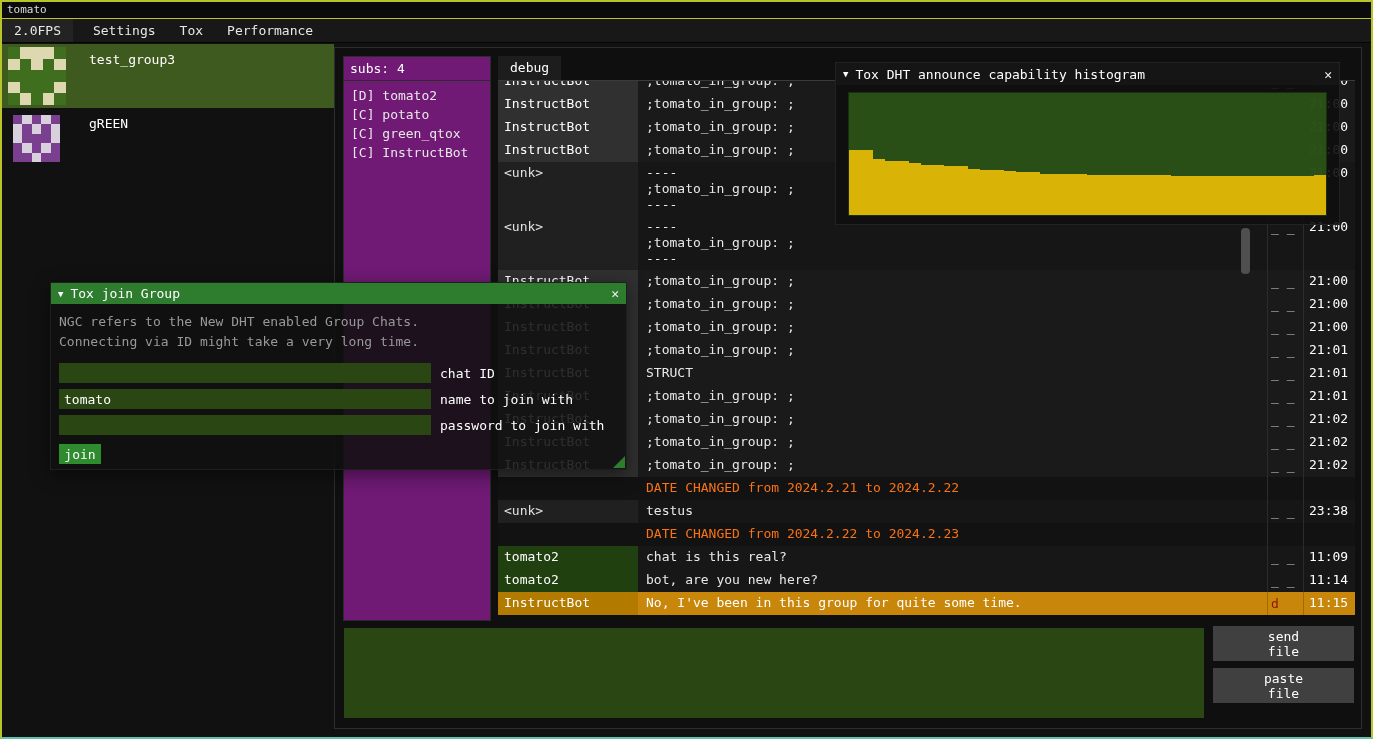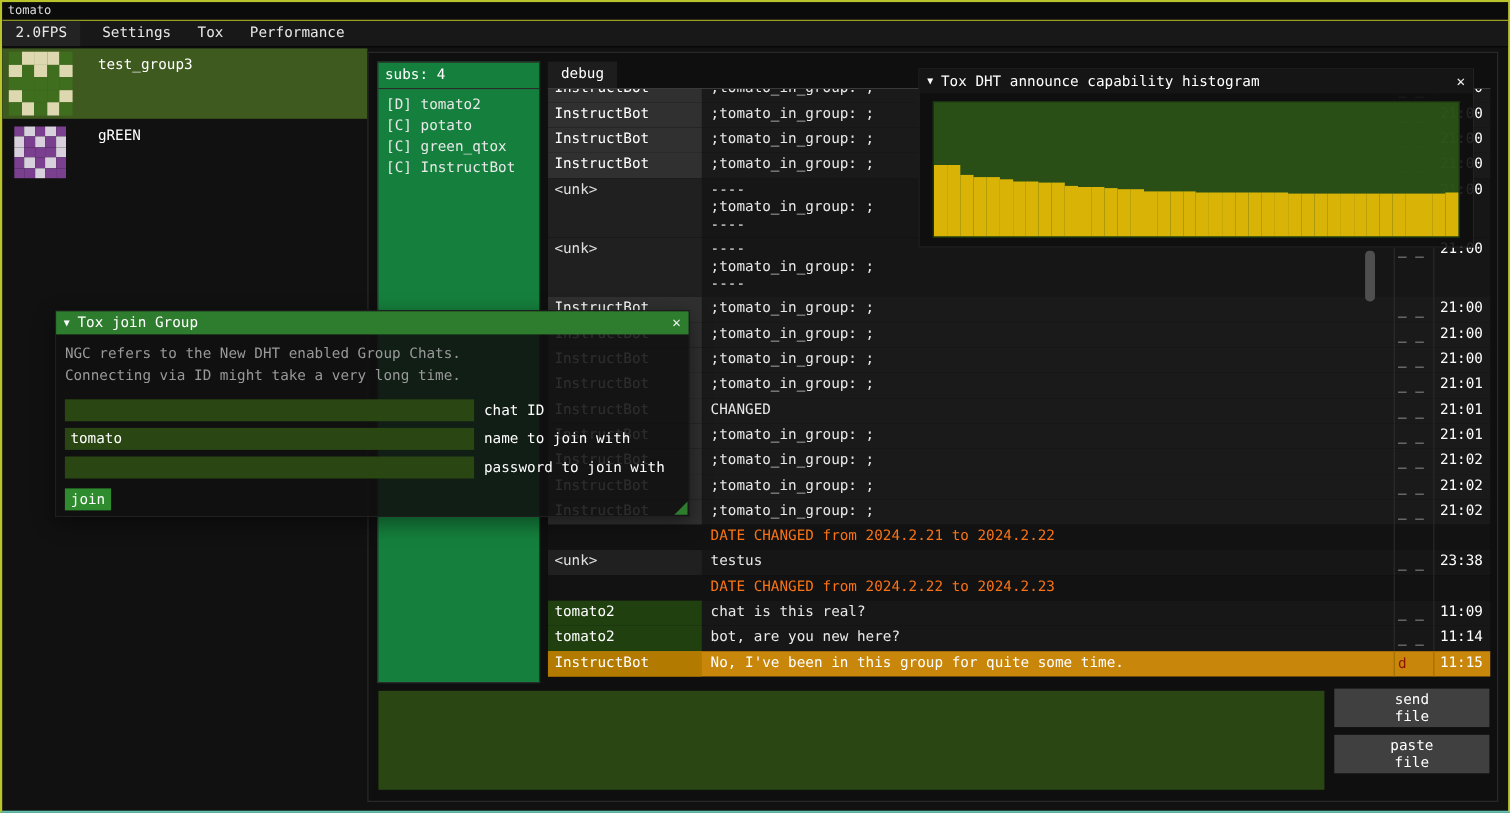--- a/index.html
+++ b/index.html
@@ -14,21 +14,21 @@
 
   .sidebar{position:absolute;left:0;top:42px;width:332px}
   .group-item{display:flex;gap:23px;padding:3px 6px;min-height:64px;align-items:flex-start}
   .group-item.selected{background:#3e5a1e}
   .avatar{display:grid;grid-template-columns:repeat(5,1fr);grid-template-rows:repeat(5,1fr);width:58px;height:58px;flex:none}
   .group-item:nth-child(2) .avatar{width:47px;height:47px;margin:4px 6px 0 5px}
   .avatar div{width:100%;height:100%}
   .group-label{padding-top:5px;color:#fff}
 
   .chatwin{position:absolute;left:332px;top:45px;width:1028px;height:682px;background:#0f0f0f;border:1px solid #2d2d2d}
-  .subs{position:absolute;left:8px;top:8px;width:148px;height:565px;background:#15803d;border:1px solid #2b2b2b}
+  .subs{position:absolute;left:8px;top:8px;width:148px;height:565px;background:#701a75;border:1px solid #2b2b2b}
   .subs-header{padding:4px 6px;border-bottom:1px solid #2b2b2b;color:#fff}
   .member-list{padding-top:5px}
   .member{padding:2px 7px;white-space:nowrap}
 
   .chatmain{position:absolute;left:163px;top:8px;width:857px;height:565px}
   .tabbar{height:25px;border-bottom:1px solid #3a3a3a;display:flex}
   .tab{padding:4px 12px;background:#1d1d1d;color:#fff}
   .messages{position:absolute;left:0;right:0;top:25px;bottom:0;overflow:hidden;display:flex;flex-direction:column;justify-content:flex-end;padding-bottom:6px}
   .mrow{display:grid;grid-template-columns:140px 1fr 36px 52px;align-items:stretch;background:#151515;flex:none}
   .c-sender{padding:3px 6px;min-height:23px;white-space:nowrap;overflow:hidden;color:#fff}
@@ -228,21 +228,21 @@
             <div class="c-time">21:00</div>
           </div>
           <div class="mrow bot">
             <div class="c-sender">InstructBot</div>
             <div class="c-text">;tomato_in_group: ;</div>
             <div class="c-status">_ _</div>
             <div class="c-time">21:01</div>
           </div>
           <div class="mrow bot">
             <div class="c-sender">InstructBot</div>
-            <div class="c-text">CHANGED</div>
+            <div class="c-text">STRUCT</div>
             <div class="c-status">_ _</div>
             <div class="c-time">21:01</div>
           </div>
           <div class="mrow bot">
             <div class="c-sender">InstructBot</div>
             <div class="c-text">;tomato_in_group: ;</div>
             <div class="c-status">_ _</div>
             <div class="c-time">21:01</div>
           </div>
           <div class="mrow bot">

